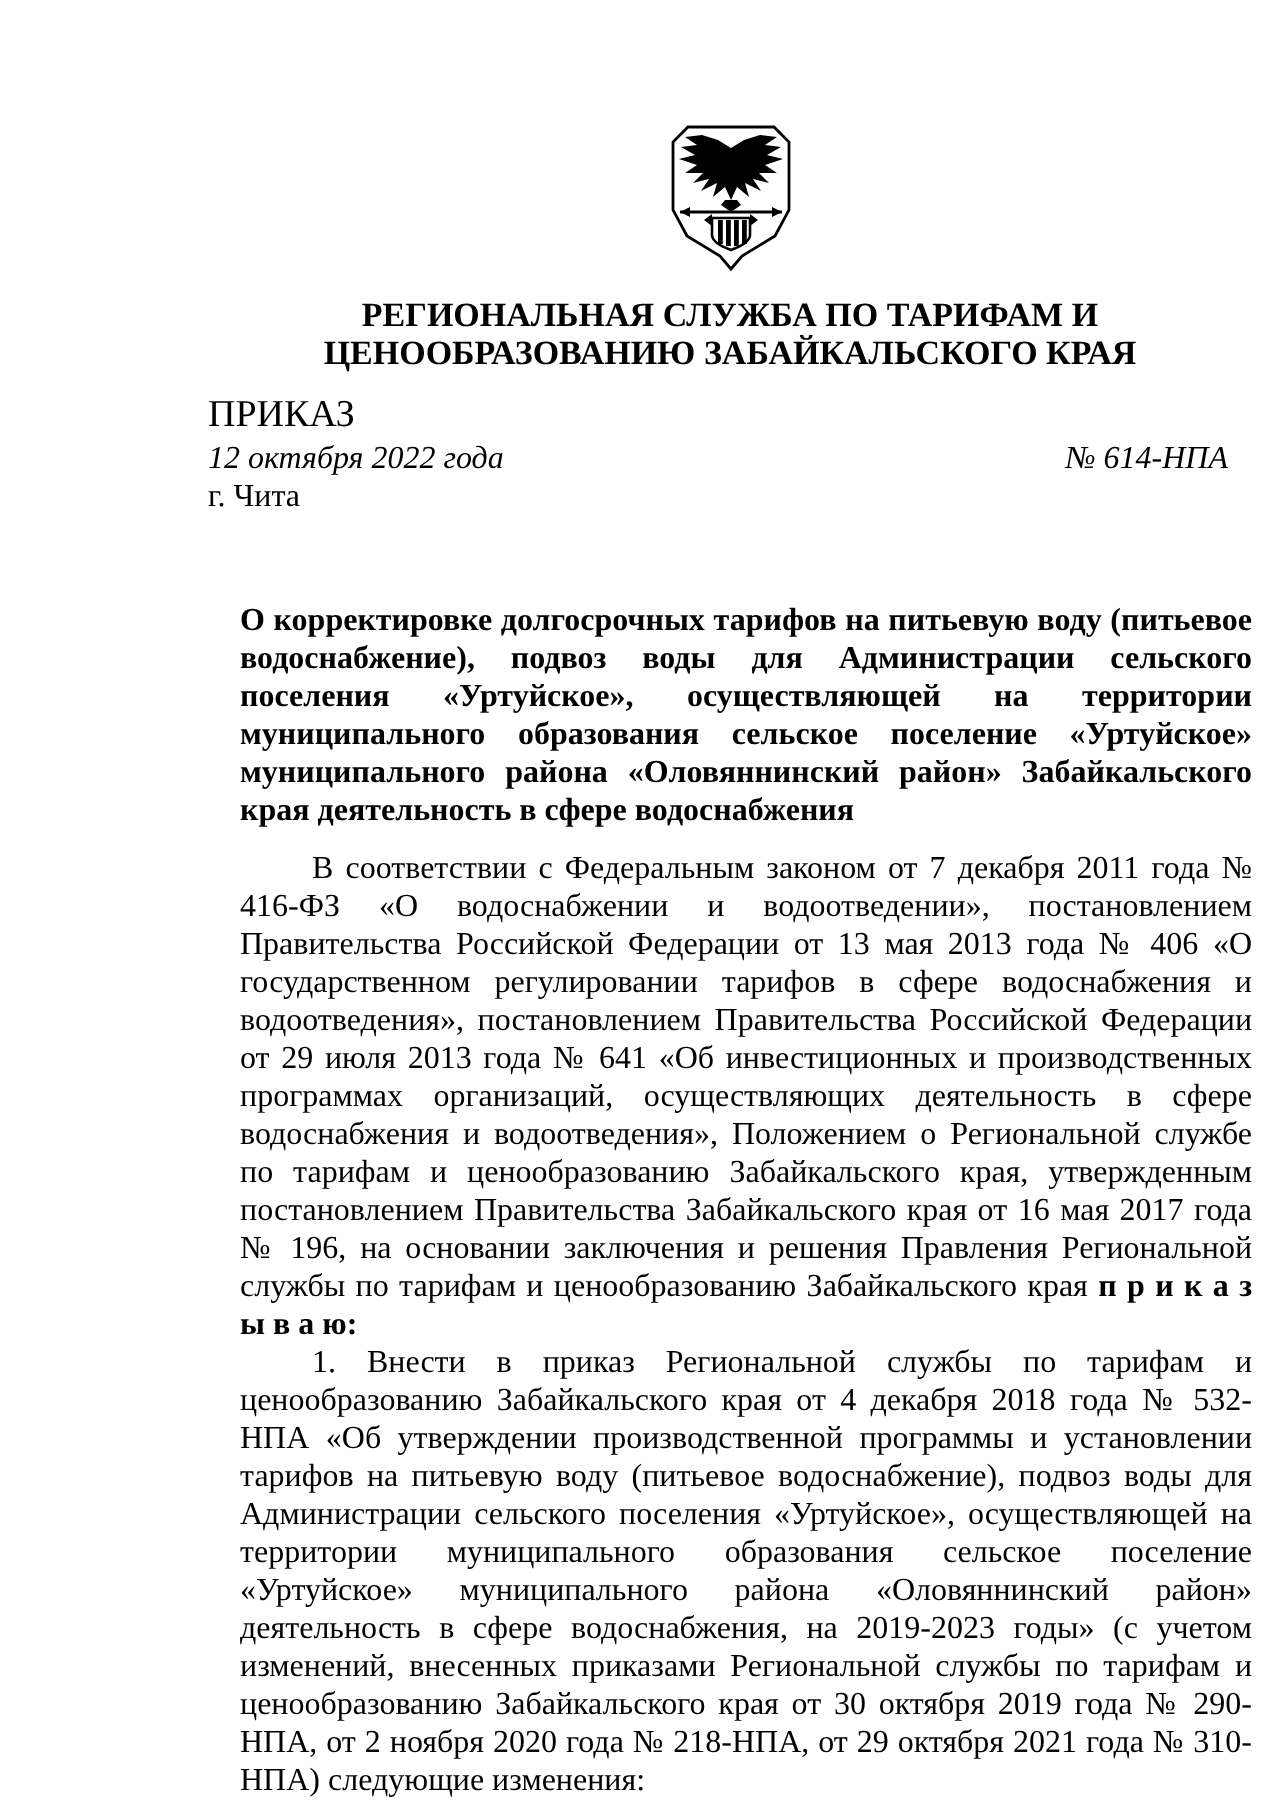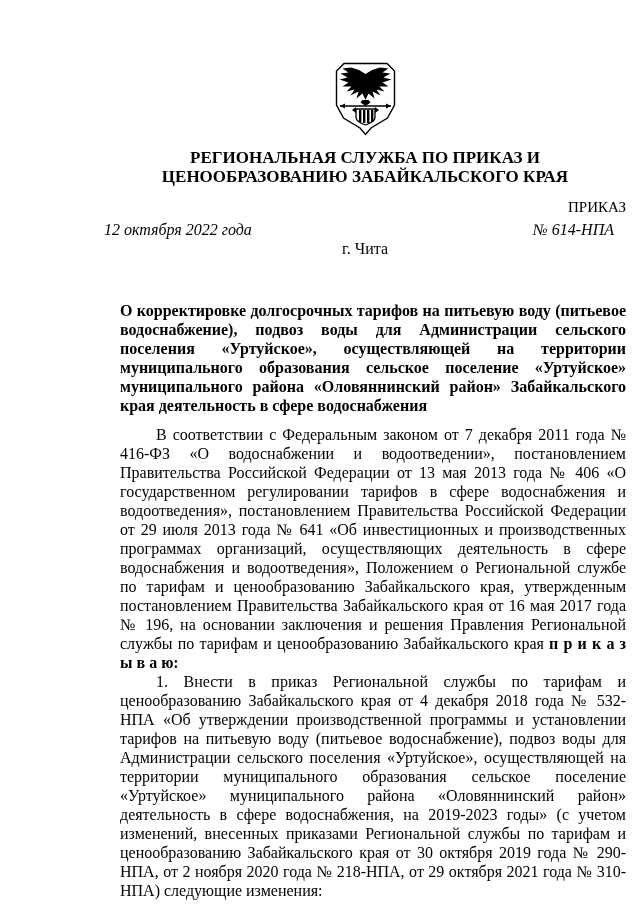--- a/index.html
+++ b/index.html
@@ -29,36 +29,36 @@
   }
   .org-name {
     margin-top: 12px;
     text-align: center;
     font-weight: bold;
     font-size: 17px;
     line-height: 19px;
   }
   .doc-type {
     margin-top: 12px;
-    text-align: right;
-    font-size: 15px;
+    text-align: left;
+    font-size: 19px;
     line-height: 19px;
   }
   .date-row {
     margin-top: 3px;
     display: flex;
     justify-content: space-between;
     align-items: baseline;
     font-size: 16px;
     line-height: 19px;
     font-style: italic;
   }
   .doc-number { margin-right: 12px; }
   .city {
-    text-align: center;
+    text-align: left;
     font-size: 16px;
     line-height: 19px;
   }
   .subject {
     margin: 43px 0 0 16px;
     font-weight: bold;
     font-size: 16px;
     line-height: 19px;
     text-align: justify;
   }
@@ -98,21 +98,21 @@
       <rect x="24" y="48" width="2.4" height="12" fill="#000000"></rect>
       <rect x="28" y="48" width="2.4" height="13" fill="#000000"></rect>
       <rect x="32" y="48" width="2.4" height="13" fill="#000000"></rect>
       <rect x="36" y="48" width="2.4" height="12" fill="#000000"></rect>
 
       <path d="M17 48 l4 -3 v6 Z" fill="#000000"></path>
       <path d="M44 48 l-4 -3 v6 Z" fill="#000000"></path>
     </svg>
 
     <div class="org-name">
-      <div>РЕГИОНАЛЬНАЯ СЛУЖБА ПО ПРИКАЗ И</div>
+      <div>РЕГИОНАЛЬНАЯ СЛУЖБА ПО ТАРИФАМ И</div>
       <div>ЦЕНООБРАЗОВАНИЮ ЗАБАЙКАЛЬСКОГО КРАЯ</div>
     </div>
 
     <div class="doc-type">ПРИКАЗ</div>
 
     <div class="date-row">
       <span class="doc-date">12 октября 2022 года</span>
       <span class="doc-number">№ 614-НПА</span>
     </div>
 

